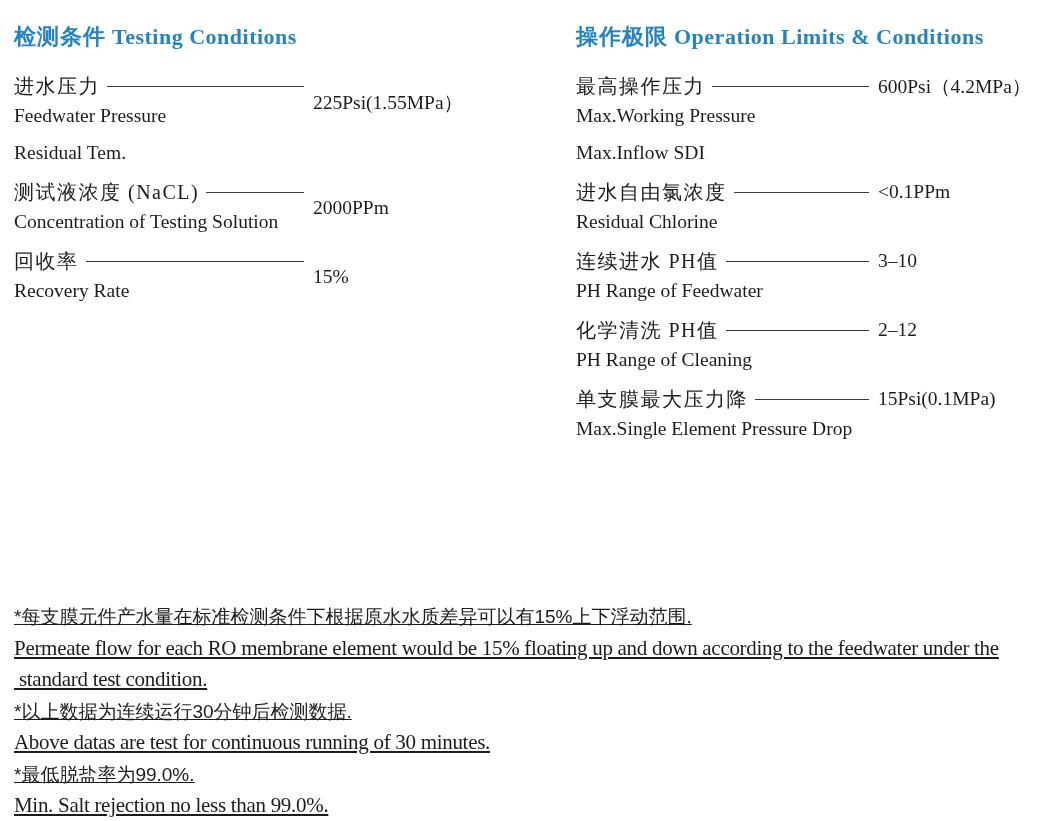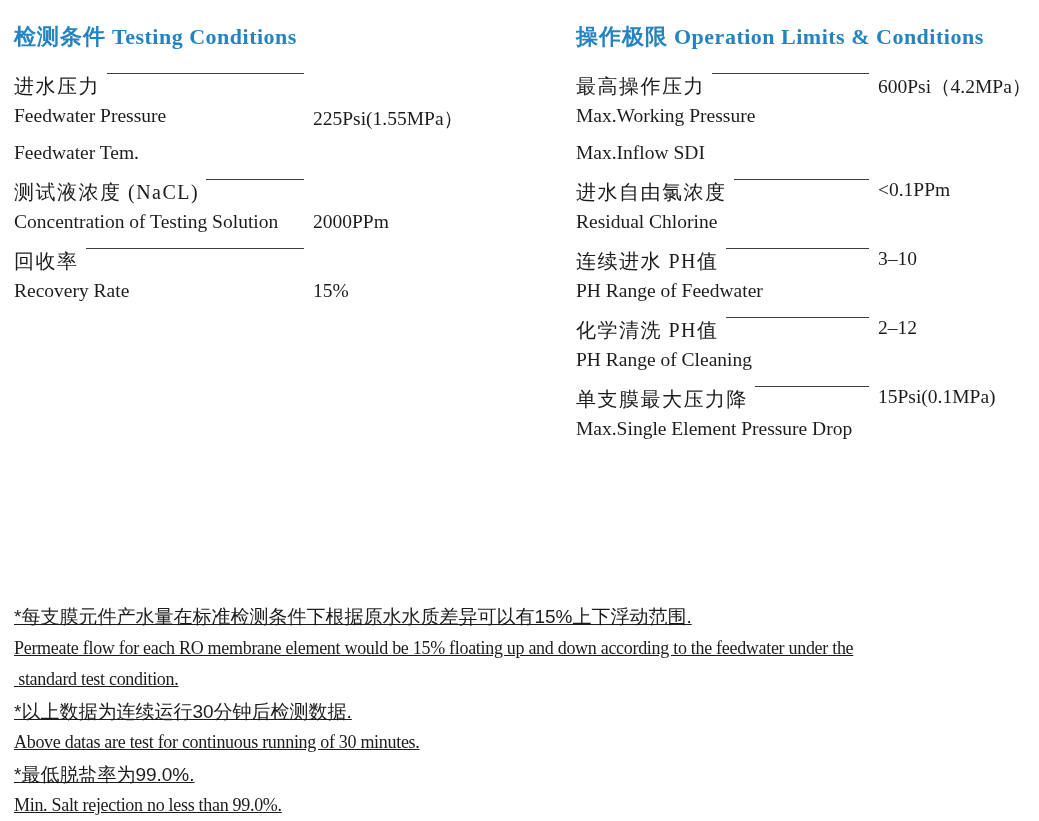--- a/index.html
+++ b/index.html
@@ -28,20 +28,21 @@
     font-weight: bold;
     color: #2484c2;
     letter-spacing: 0.5px;
     white-space: nowrap;
   }
   .section-title .title-zh { margin-right: 6px; letter-spacing: 1px; }
 
   .spec-row { margin-bottom: 11px; }
   .spec-main {
     display: flex;
+    align-items: center;
     height: 26px;
   }
   .spec-label {
     font-size: 20px;
     letter-spacing: 1.5px;
     white-space: nowrap;
     flex: none;
   }
   .leader {
     flex: 1 1 auto;
@@ -67,21 +68,21 @@
   .footnotes {
     position: absolute;
     left: 14px;
     top: 601px;
     width: 1010px;
     text-decoration: underline;
   }
   .fn-line {
     line-height: 31.5px;
     white-space: pre-wrap;
-    font-size: 18px;
+    font-size: 21px;
   }
   .fn-zh {
     font-family: "Liberation Sans", "DejaVu Sans", sans-serif;
     font-size: 19px;
   }
   .fn-en {
     font-family: "Liberation Serif", "DejaVu Serif", serif;
     letter-spacing: -0.3px;
   }
 </style>
@@ -97,21 +98,21 @@
       <div class="spec-row">
         <div class="spec-main">
           <span class="spec-label">进水压力</span>
           <span class="leader"></span>
           <span class="spec-value">225Psi(1.55MPa）</span>
         </div>
         <div class="spec-sub">Feedwater Pressure</div>
       </div>
 
       <div class="spec-row">
-        <div class="spec-sub">Feedwater Tem.</div>
+        <div class="spec-sub">Residual Tem.</div>
       </div>
 
       <div class="spec-row">
         <div class="spec-main">
           <span class="spec-label">测试液浓度 (NaCL)</span>
           <span class="leader"></span>
           <span class="spec-value">2000PPm</span>
         </div>
         <div class="spec-sub">Concentration of Testing Solution</div>
       </div>

